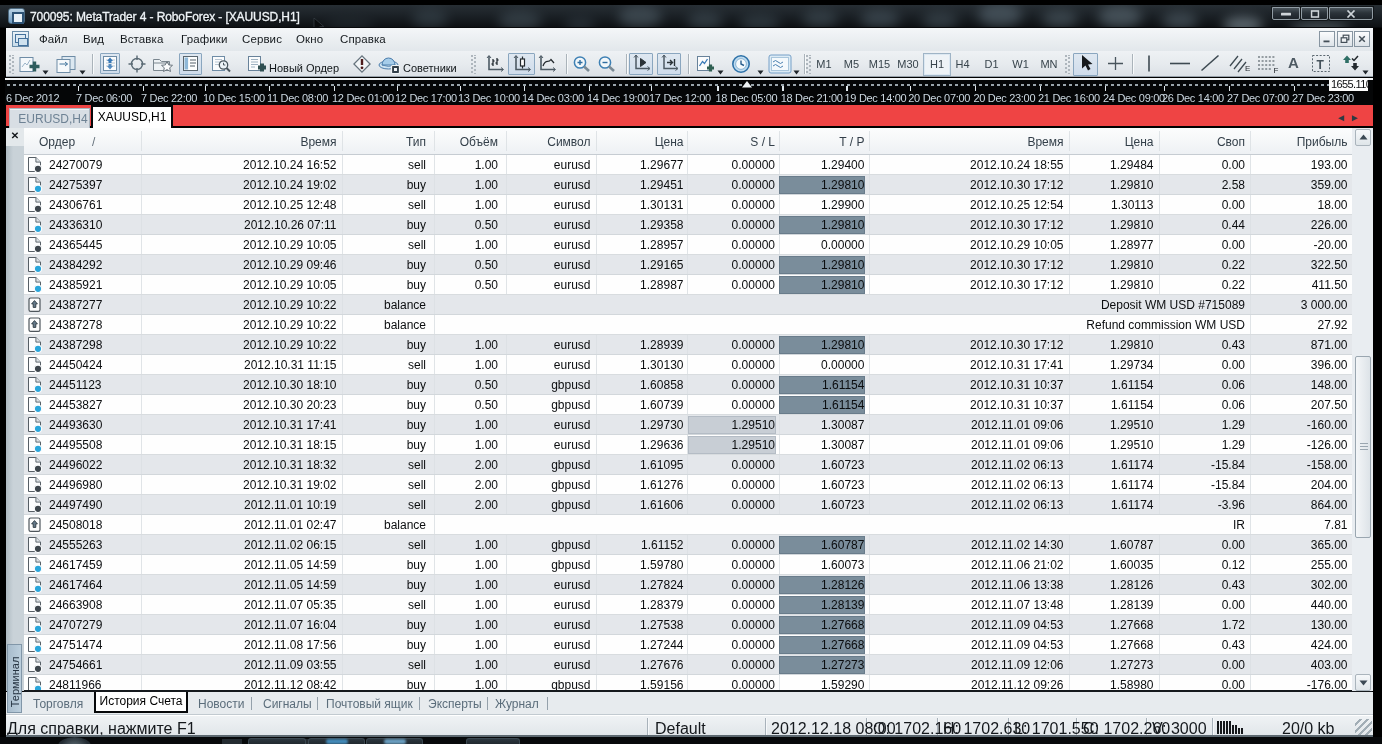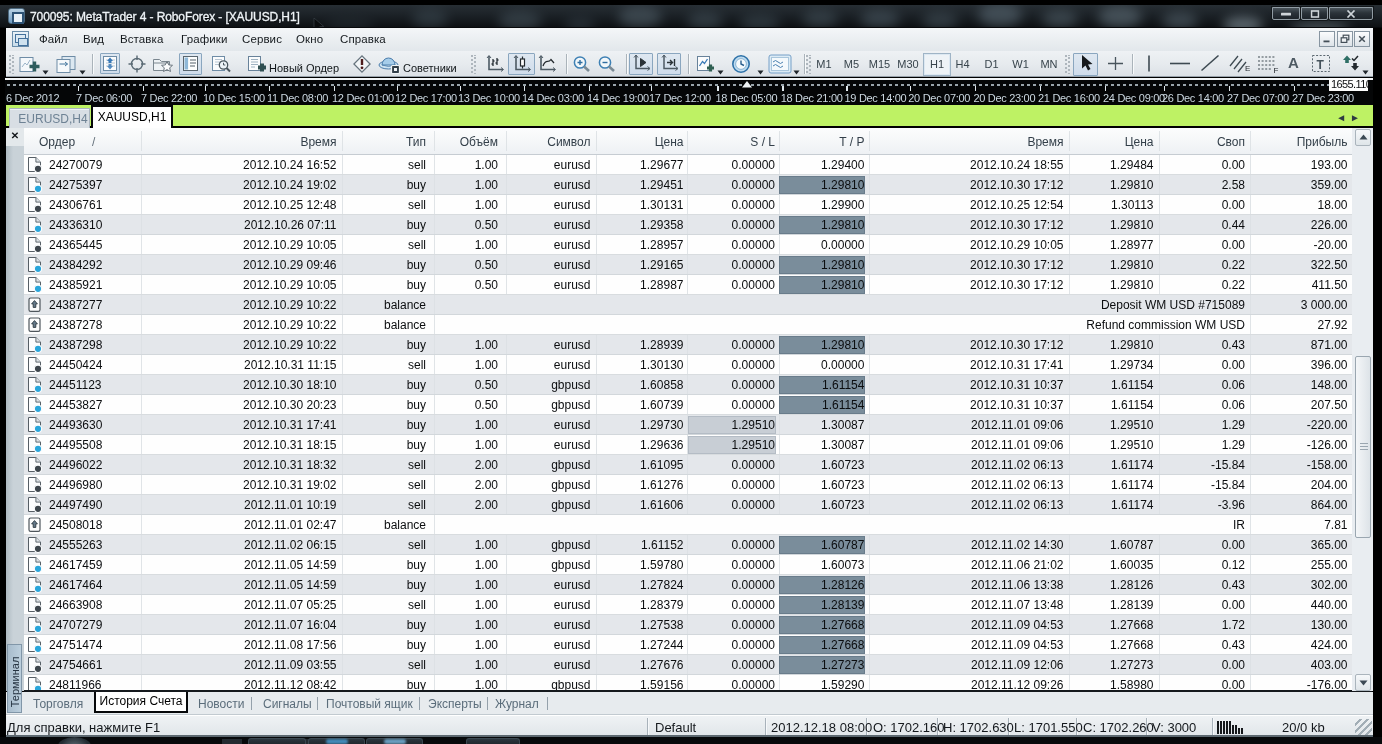--- a/index.html
+++ b/index.html
@@ -30,21 +30,21 @@
 .press{background:linear-gradient(#dfe8f1,#cfdceb);border:1px solid #8aa6bf;border-radius:1px}
 .per{position:absolute;top:7px;width:32px;text-align:center;font-size:11px;color:#38444c}
 #h1btn{position:absolute;left:917px;top:1.5px;width:28px;height:23px;background:#eef3f7;border:1px solid #9fb4c6;box-shadow:inset 0 0 0 1px #dce8f2}
 
 #timeline{position:absolute;left:5px;top:78px;width:1368px;height:27px;background:#050607;border-top:2px solid #f2f5f7}
 #tldash{position:absolute;left:2px;top:4px;height:1.5px;width:1322px;background:repeating-linear-gradient(90deg,#99a4ab 0 3px,transparent 3px 6px)}
 .tk{position:absolute;top:6px;width:1.5px;height:5px;background:#dfe7ec}
 .tl{position:absolute;top:12px;font-size:11px;letter-spacing:-0.3px;color:#ccd8e1;white-space:nowrap}
 #pricebox{position:absolute;right:5px;top:-2px;width:39px;height:13px;background:#fdfdfd;color:#0a0c0e;font-size:11px;padding-left:2px;letter-spacing:-0.6px;overflow:hidden;line-height:13px}
 
-#tabsrow{position:absolute;left:6px;top:105px;width:1367px;height:21px;background:#bef264}
+#tabsrow{position:absolute;left:6px;top:105px;width:1367px;height:21px;background:#ef4444}
 #tab1{position:absolute;left:3px;top:2.5px;width:81px;height:20.5px;background:#d8dee4;border:1px solid #aab5bf;border-bottom:none;box-shadow:inset 0 1px 0 #eef2f5;color:#6e8294;font-size:12px;text-align:center;line-height:20px;padding-left:7px;box-sizing:border-box}
 #tab2{position:absolute;left:85px;top:0px;width:82px;height:23px;background:#fff;border:2px solid #06080a;border-bottom:none;color:#000;font-size:12px;text-align:center;line-height:20px}
 #tabarrows{position:absolute;right:9px;top:7px;color:#2e3a42;font-size:10px;letter-spacing:4px}
 
 #leftstrip{position:absolute;left:6px;top:128px;width:18px;height:563px;z-index:6;background:linear-gradient(90deg,#aebac2,#c9d2d8 40%)}
 #xbtn{position:absolute;left:0px;top:0px;width:18px;height:18px;background:#e3e8eb;color:#101418;font-size:10px;font-weight:bold;line-height:15px;text-align:center}
 #termtab{position:absolute;left:1px;top:516px;width:15px;height:69px;background:linear-gradient(90deg,#a8bccc,#bccfdd);border:1px solid #8196a8}
 #termtab span{position:absolute;left:-26px;top:31px;transform:rotate(-90deg);font-size:11px;color:#253341;white-space:nowrap;width:66px;text-align:center;display:block;transform-origin:center}
 
 #tablewrap{position:absolute;left:24px;top:128px;width:1328px;height:563px;background:#fff;overflow:hidden}
@@ -66,21 +66,21 @@
 #sthumb{position:absolute;left:2.5px;top:228px;width:16px;height:182px;background:linear-gradient(90deg,#f4f6f8,#dde3e8);border:1px solid #9aa6b0;border-radius:2px}
 #sthumb:after{content:"";position:absolute;left:4px;top:86px;width:8px;height:7px;background:repeating-linear-gradient(#9aa6b0 0 1px,transparent 1px 3px)}
 
 #btabs{position:absolute;left:6px;top:692px;width:1367px;height:22px;background:#e7ebee}
 .btt{position:absolute;top:4.5px;font-size:12px;color:#5b6d7b}
 .bts{position:absolute;top:5px;width:1px;height:13px;background:#95a1ab}
 #acttab2{position:absolute;left:88px;top:0;width:94px;height:21px;background:#fff;border:2px solid #06080a;border-top:none;font-size:12px;color:#000;text-align:center;line-height:19px}
 
 #statusbar{position:absolute;left:6px;top:714px;width:1367px;height:23px;background:linear-gradient(#f0f3f5,#e0e5e9);border-top:1px solid #c2cad0;box-shadow:inset 0 1px 0 #fff}
 .ss{position:absolute;top:3px;width:1px;height:17px;background:#a8b2ba;box-shadow:1px 0 0 #f6f8fa}
-.st{position:absolute;top:5px;font-size:13px;color:#14181c;white-space:nowrap}
+.st{position:absolute;top:5px;font-size:16px;color:#14181c;white-space:nowrap}
 #grip{position:absolute;right:1px;top:4px;width:17px;height:16px;background:repeating-linear-gradient(135deg,transparent 0 3px,#a2aeb6 3px 5px)}
 #sbline{position:absolute;left:6px;top:735px;width:1367px;height:2px;background:#5c6870}
 
 #taskbar{position:absolute;left:0;top:737px;width:1382px;height:7px;background:#07090b;overflow:hidden}
 .tkb{position:absolute;top:1px;height:10px;border:1px solid #3a4750;border-bottom:none;border-radius:3px 3px 0 0;background:linear-gradient(#2c363e,#171d22)}
 </style></head>
 <body>
 <div id="screen">
   <div id="titlebar">
       <div class="blob" style="left:325px;top:14px;width:50px;height:12px;background:#39454e;opacity:0.35"></div>
@@ -820,21 +820,21 @@
         <span class="cv" style="left:318px;width:84px">buy</span>
         <span class="cv" style="left:409.5px;width:64.5px">1.00</span>
         <span class="cv" style="left:481.5px;width:85px">eurusd</span>
         <span class="cv" style="left:571.5px;width:88px">1.29730</span>
         <span class="hls" style="left:663.5px;width:88.3px"></span>
         <span class="cv" style="left:663px;width:88px">1.29510</span>
         <span class="cv" style="left:754.8px;width:85.7px">1.30087</span>
         <span class="cv" style="left:844.5px;width:195px">2012.11.01 09:06</span>
         <span class="cv" style="left:1044.5px;width:85px">1.29510</span>
         <span class="cv" style="left:1135px;width:86px">1.29</span>
-        <span class="cv" style="left:1226px;width:97.5px">-220.00</span>
+        <span class="cv" style="left:1226px;width:97.5px">-160.00</span>
       </div>
 <div class="row" style="top:307px">
         <i class="cs" style="left:116.5px"></i>
         <i class="cs" style="left:318px"></i>
         <i class="cs" style="left:409.5px"></i>
         <i class="cs" style="left:481.5px"></i>
         <i class="cs" style="left:571.5px"></i>
         <i class="cs" style="left:663px"></i>
         <i class="cs" style="left:754.8px"></i>
         <i class="cs" style="left:844.5px"></i>
@@ -1068,21 +1068,21 @@
         <i class="cs" style="left:844.5px"></i>
         <i class="cs" style="left:1044.5px"></i>
         <i class="cs" style="left:1135px"></i>
         <i class="cs" style="left:1226px"></i>
         <span class="icw"><svg class="ric" width="16" height="17" viewBox="0 0 16 17">
             <path d="M1.5 1.5 h7.4 l4.6 4.6 v9.4 h-12 z" fill="#fcfdfe" stroke="#565e65"></path>
             <path d="M8.9 1.5 v4.6 h4.7" fill="#dde3e8" stroke="#565e65" stroke-width="0.9"></path>
             <circle cx="11" cy="12.8" r="3.7" fill="#3e464d" stroke="#fbfcfd" stroke-width="1.2"></circle>
           </svg></span>
         <span class="ord">24663908</span>
-        <span class="cv" style="left:116.5px;width:196px">2012.11.07 05:25</span>
+        <span class="cv" style="left:116.5px;width:196px">2012.11.07 05:35</span>
         <span class="cv" style="left:318px;width:84px">sell</span>
         <span class="cv" style="left:409.5px;width:64.5px">1.00</span>
         <span class="cv" style="left:481.5px;width:85px">eurusd</span>
         <span class="cv" style="left:571.5px;width:88px">1.28379</span>
         <span class="cv" style="left:663px;width:88px">0.00000</span>
         <span class="hlt" style="left:755.3px;width:86.2px"></span>
         <span class="cv" style="left:754.8px;width:85.7px">1.28139</span>
         <span class="cv" style="left:844.5px;width:195px">2012.11.07 13:48</span>
         <span class="cv" style="left:1044.5px;width:85px">1.28139</span>
         <span class="cv" style="left:1135px;width:86px">0.00</span>

